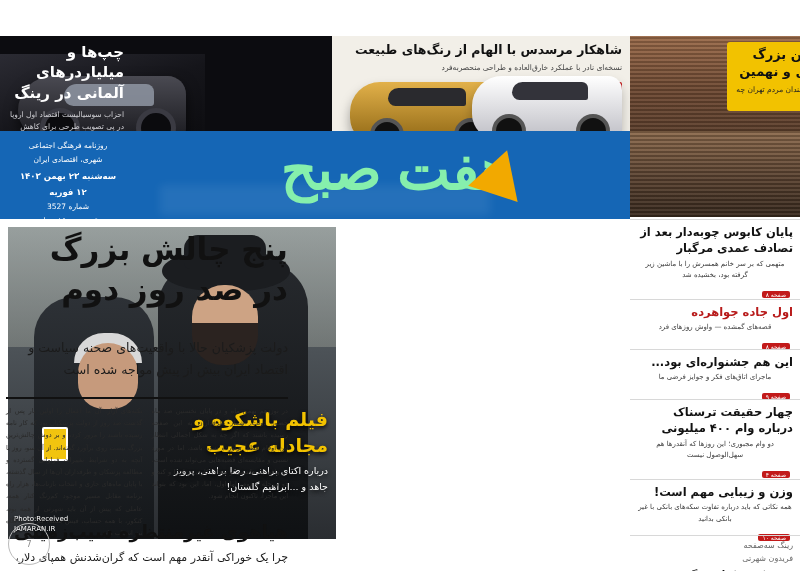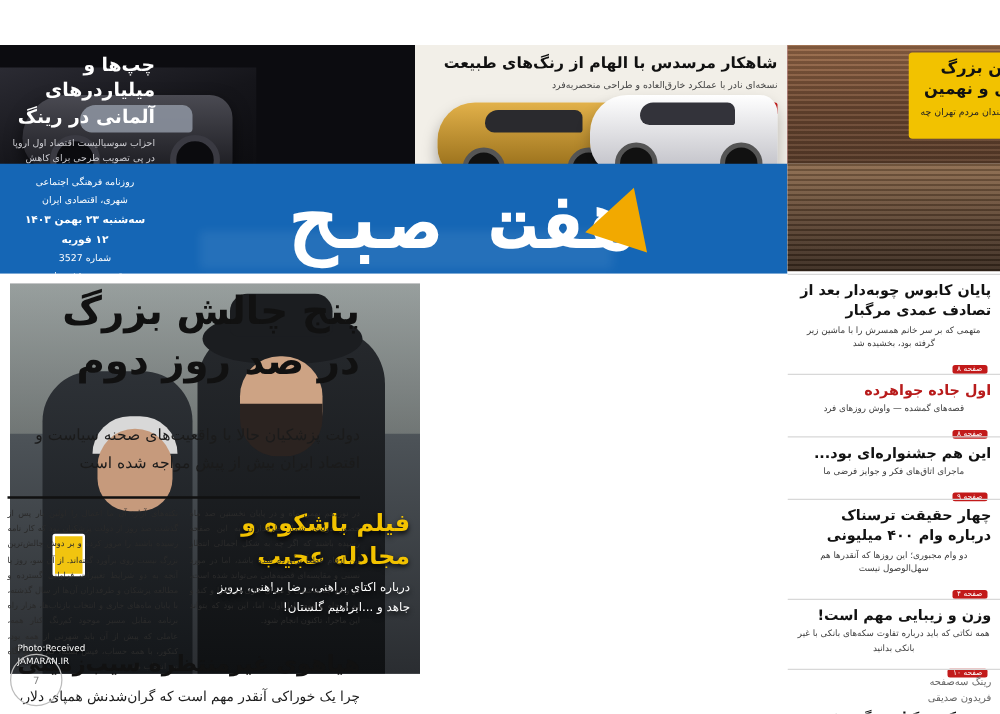--- a/index.html
+++ b/index.html
@@ -48,22 +48,22 @@
       repeating-linear-gradient(0deg, rgba(0,0,0,.18) 0 2px, rgba(255,255,255,.05) 2px 4px),
       linear-gradient(180deg,#9b6b4a 0%,#6f4a33 40%,#4e3626 100%);}
   .right-badge{position:absolute;right:6px;top:6px;width:92px;background:#f2c200;color:#111;border-radius:3px;padding:5px 6px;text-align:right;}
   .rb-l1{font-size:13px;font-weight:bold;line-height:1.3;}
   .rb-l2{font-size:13px;font-weight:bold;line-height:1.3;}
   .rb-sub{font-size:7.5px;margin-top:3px;line-height:1.5;color:#222;}
 
   
   .masthead{position:absolute;left:0;top:131px;width:630px;height:88px;background:#1566b5;overflow:hidden;}
   .mast-logo{position:absolute;left:0;right:0;top:0;height:88px;}
-  .logo-word{position:absolute;right:120px;top:6px;font-size:66px;font-weight:bold;color:#ffffff;letter-spacing:-2px;
-     font-family:Liberation Mono, monospace;}
+  .logo-word{position:absolute;right:120px;top:6px;font-size:56px;font-weight:bold;color:#86efac;letter-spacing:-2px;
+     font-family:Liberation Sans, sans-serif;}
   .logo-seven{position:absolute;right:104px;top:18px;width:0;height:0;
      border-left:26px solid transparent;border-right:26px solid transparent;border-bottom:46px solid #f2a900;transform:rotate(18deg);}
   .logo-shadow{position:absolute;right:140px;top:54px;width:330px;height:30px;background:rgba(255,255,255,.07);filter:blur(4px);}
   .mast-left{position:absolute;left:8px;top:8px;width:120px;text-align:center;color:#fff;}
   .mi-l{font-size:7.5px;line-height:1.9;}
   .mi-b{font-size:8.5px;font-weight:bold;line-height:1.9;}
 
   
   .rightcol{position:absolute;left:630px;top:131px;width:170px;height:440px;background:#fff;}
   .rc-photo{position:absolute;left:0;top:0;width:170px;height:86px;
@@ -205,21 +205,21 @@
     </div>
 
     <div class="rc-item" style="top:348px;">
       <div class="rc-t">وزن و زیبایی مهم است!</div>
       <div class="rc-s">همه نکاتی که باید درباره تفاوت سکه‌های بانکی با غیر بانکی بدانید</div>
       <span class="rc-more">صفحه ۱۰</span>
     </div>
 
     <div class="rc-item" style="top:404px;">
       <div class="rc-col-head">رینگ سه‌صفحه</div>
-      <div class="rc-col-head">فریدون صدیقی</div>
+      <div class="rc-col-head">فریدون شهرتی</div>
       <div class="rc-t" style="font-size:10px;margin-top:2px;">هم سکوت، کنار زندگی نشسته است!</div>
     </div>
   </div>
 
   <div class="main">
 
     <div class="photo-main">
       <div class="pm-bg"></div>
       <div class="pm-wall"></div>
       <div class="pm-p1">

